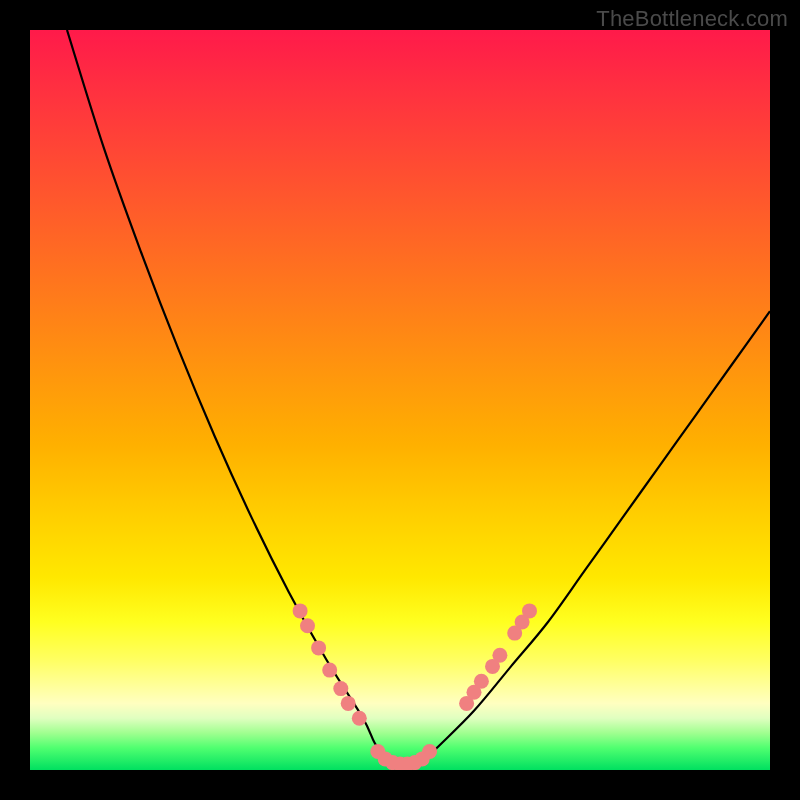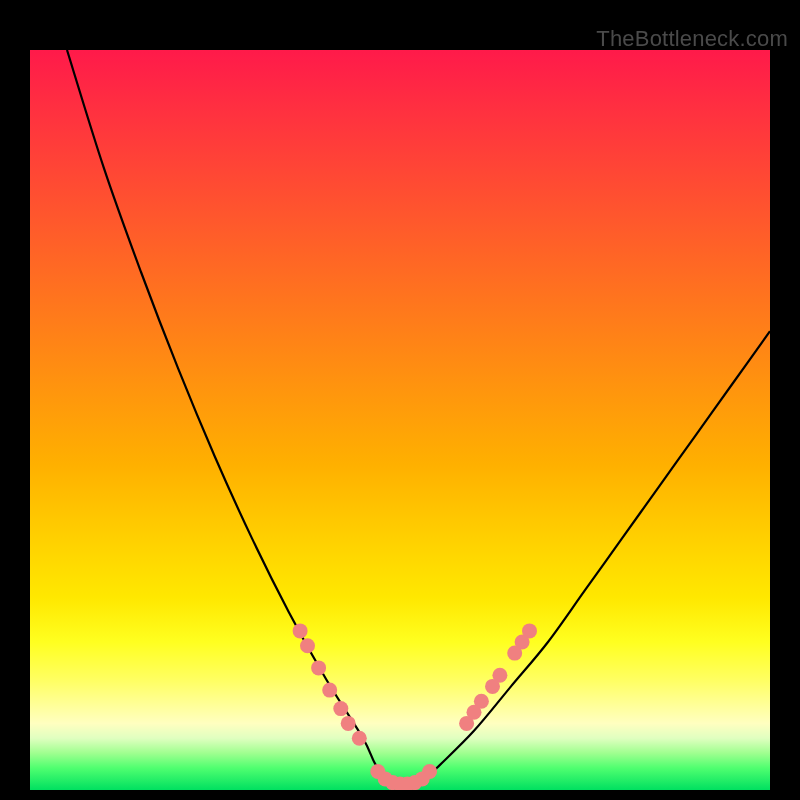--- a/index.html
+++ b/index.html
@@ -2,21 +2,20 @@
 <html><head>
 <meta charset="utf-8">
 <style>
   * { margin: 0; padding: 0; box-sizing: border-box; }
   html, body { width: 800px; height: 800px; overflow: hidden; background: #000; }
   .chart-container {
     position: relative;
     width: 800px;
     height: 712px;
     background: #000;
-    margin-top: 20px;
   }
   .plot-area {
     position: absolute;
     left: 30px;
     top: 30px;
     width: 740px;
     height: 740px;
     background: linear-gradient(to bottom,
       #ff1a4a 0%,
       #ff3040 8%,

